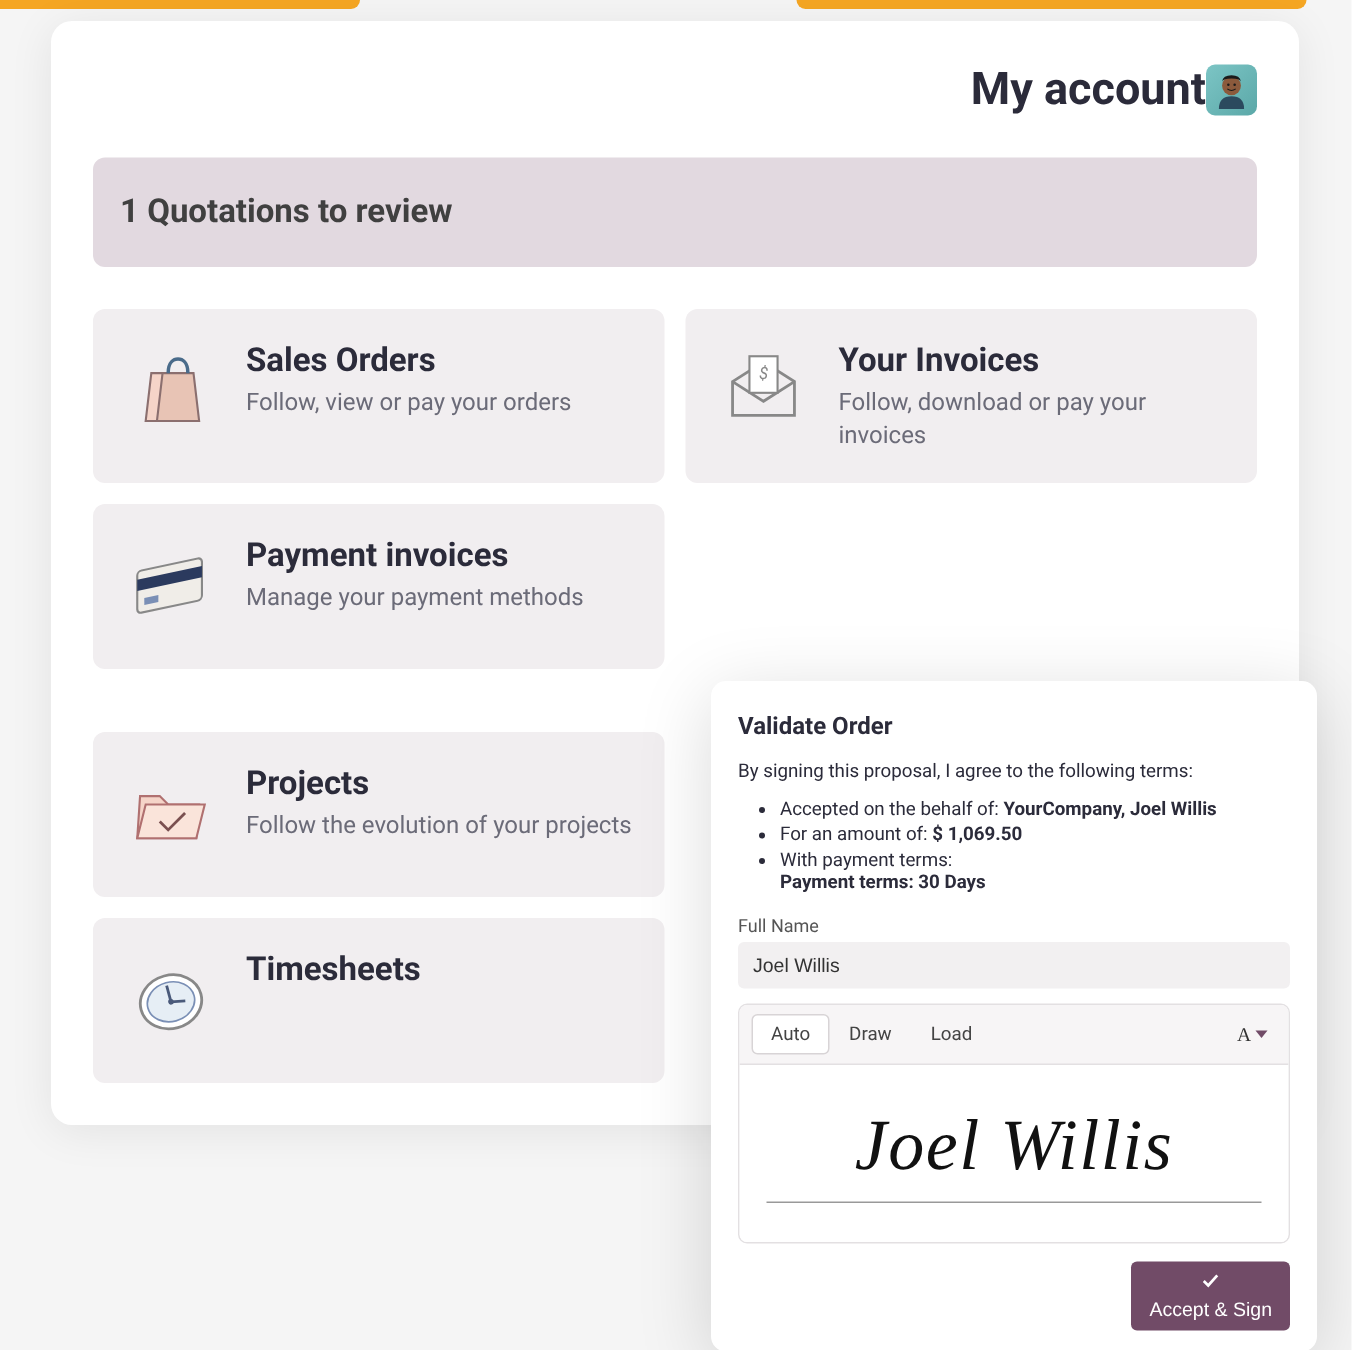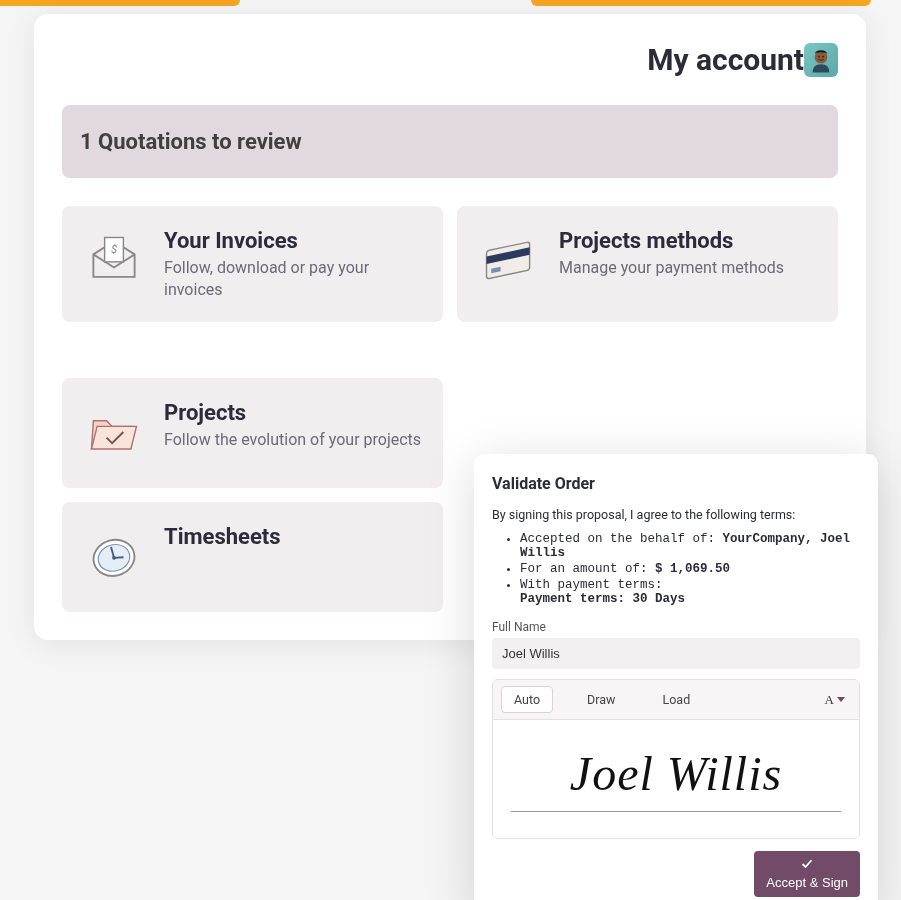--- a/index.html
+++ b/index.html
@@ -89,21 +89,21 @@
     box-shadow: 0 10px 50px rgba(0,0,0,0.15);
     padding: 20px 18px 14px 18px;
     font-size: 13px;
     color: #2b2b3a;
   }
   .modal-title {
     font-size: 16px; font-weight: 700; margin-bottom: 14px;
   }
   .modal-intro { margin-bottom: 10px; font-size: 12.5px; }
   .modal ul { list-style: disc; padding-left: 28px; margin-bottom: 10px; font-size: 12.5px; }
-  .modal ul li { margin-bottom: 2px; font-family: Liberation Mono, monospace; }
+  .modal ul li { margin-bottom: 2px; }
   .modal-label {
     font-size: 12px; color: #555; margin-top: 14px; margin-bottom: 4px; display: block;
   }
   .modal-input {
     width: 100%;
     background: #f2f0f1;
     border: none;
     border-radius: 4px;
     padding: 8px 10px;
     font-size: 13px;
@@ -113,21 +113,21 @@
   .sig-panel {
     border: 1px solid #e3e0e2;
     border-radius: 6px;
     overflow: hidden;
   }
   .sig-tabs {
     display: flex; align-items: center;
     background: #f7f5f6;
     border-bottom: 1px solid #e3e0e2;
     padding: 6px 8px;
-    gap: 21px;
+    gap: 0;
   }
   .sig-tab {
     padding: 5px 12px;
     background: #fff;
     border: 1px solid #d8d4d6;
     border-radius: 4px;
     font-size: 12.5px;
     color: #444;
     cursor: pointer;
   }
@@ -202,20 +202,33 @@
       </svg>
     </div>
   </div>
 
   <div class="banner">
     <div class="banner-text">1  Quotations to review</div>
   </div>
 
   <div class="grid">
 
+    <div class="tile">
+      <div class="tile-icon">
+        <svg viewBox="0 0 64 64" width="60" height="60">
+          <path d="M 18 20 L 14 54 L 44 54 L 40 20 Z" fill="#f5d4c8" stroke="#8b6f6f" stroke-width="1.5"></path>
+          <path d="M 26 20 L 22 54 L 52 54 L 48 20 Z" fill="#e8c4b5" stroke="#8b6f6f" stroke-width="1.5"></path>
+          <path d="M 30 20 C 30 12 34 10 37 10 C 40 10 44 12 44 20" fill="none" stroke="#4a6b8a" stroke-width="2.5"></path>
+        </svg>
+      </div>
+      <div class="tile-body">
+        <div class="tile-title">Sales Orders</div>
+        <div class="tile-desc">Follow, view or pay your orders</div>
+      </div>
+    </div>
 
     <div class="tile">
       <div class="tile-icon">
         <svg viewBox="0 0 64 64" width="60" height="60">
           <path d="M 10 26 L 32 12 L 54 26 L 54 50 L 10 50 Z" fill="none" stroke="#888" stroke-width="2"></path>
           <path d="M 10 26 L 32 40 L 54 26" fill="none" stroke="#888" stroke-width="2"></path>
           <rect x="22" y="8" width="20" height="26" fill="#fff" stroke="#888" stroke-width="1.5"></rect>
           <text x="32" y="24" font-size="12" text-anchor="middle" fill="#888" font-style="italic">$</text>
         </svg>
       </div>
@@ -229,21 +242,21 @@
       <div class="tile-icon">
         <svg viewBox="0 0 64 64" width="60" height="60">
           <g transform="skewY(-12)">
             <rect x="8" y="24" width="46" height="30" rx="3" fill="#f0ede8" stroke="#888" stroke-width="1.5"></rect>
             <rect x="8" y="30" width="46" height="8" fill="#2b3a5e"></rect>
             <rect x="13" y="44" width="10" height="5" fill="#7a8fb5"></rect>
           </g>
         </svg>
       </div>
       <div class="tile-body">
-        <div class="tile-title">Projects methods</div>
+        <div class="tile-title">Payment invoices</div>
         <div class="tile-desc">Manage your payment methods</div>
       </div>
     </div>
 
     <div></div>
     <div class="spacer"></div>
 
     <div class="tile">
       <div class="tile-icon">
         <svg viewBox="0 0 64 64" width="60" height="60">

